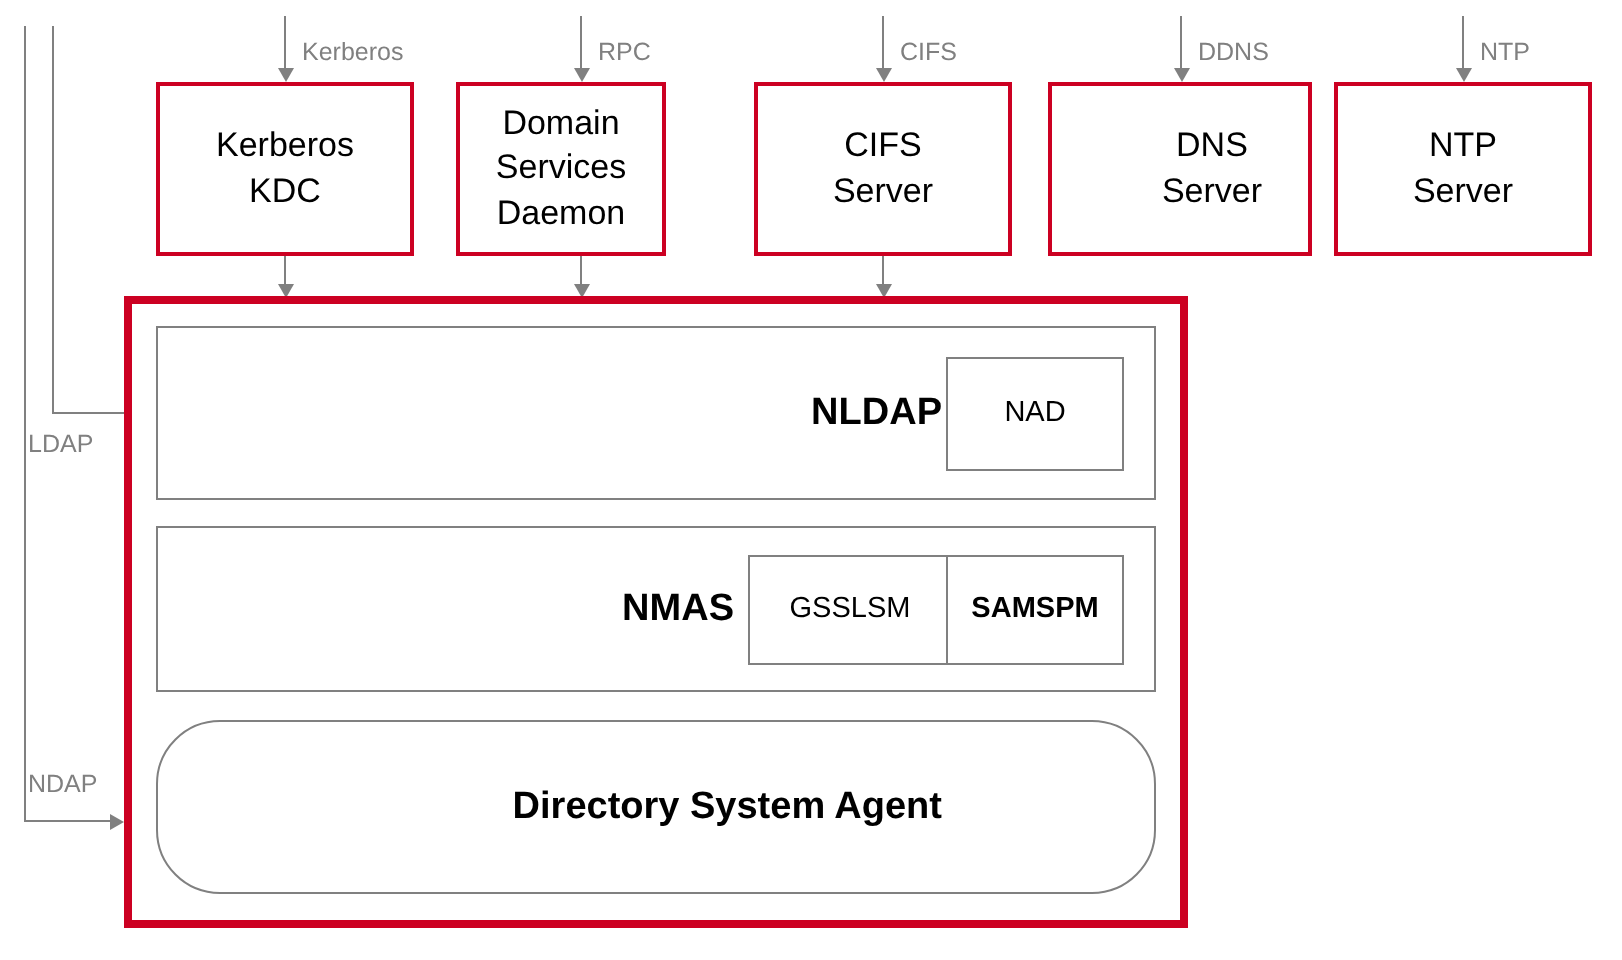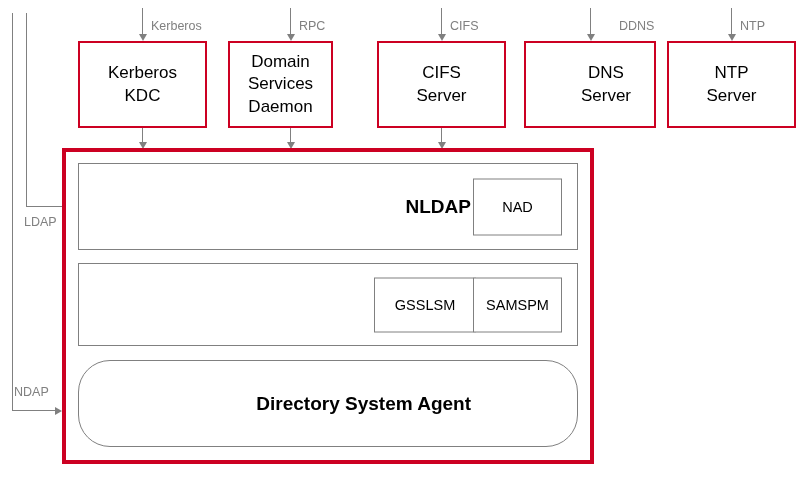--- a/index.html
+++ b/index.html
@@ -131,34 +131,34 @@
 <body>
 
 <div id="canvas">
 
   <div class="side-v" style="left:12px; top:13px; height:398px;"></div>
   <div class="side-v" style="left:26px; top:13px; height:193px;"></div>
 
   <div class="side-h" style="left:26px; top:206px; width:42px;"></div>
   <div class="side-h" style="left:12px; top:410px; width:43px;"></div>
 
-  <div class="side-label" style="left:14px; top:215px;padding-left:10px;">LDAP</div>
+  <div class="side-label" style="left:14px; top:215px;">LDAP</div>
   <div class="side-label" style="left:14px; top:385px;">NDAP</div>
 
   <div class="v-arrow" style="left:142px; top:8px; height:26px;"></div>
   <div class="proto-label" style="left:151px; top:19px;">Kerberos</div>
 
   <div class="v-arrow" style="left:290px; top:8px; height:26px;"></div>
   <div class="proto-label" style="left:299px; top:19px;">RPC</div>
 
   <div class="v-arrow" style="left:441px; top:8px; height:26px;"></div>
   <div class="proto-label" style="left:450px; top:19px;">CIFS</div>
 
   <div class="v-arrow" style="left:590px; top:8px; height:26px;"></div>
-  <div class="proto-label" style="left:619px; top:19px;">DDNS</div>
+  <div class="proto-label" style="left:599px; top:19px;">DDNS</div>
 
   <div class="v-arrow" style="left:731px; top:8px; height:26px;"></div>
   <div class="proto-label" style="left:740px; top:19px;">NTP</div>
 
   <div class="svc-box" style="left:78px; top:41px; width:129px; height:87px;">
     <span style="white-space:pre-line;">Kerberos
 KDC</span>
   </div>
 
   <div class="svc-box" style="left:228px; top:41px; width:105px; height:87px;">
@@ -189,24 +189,25 @@
   <div id="stack-container">
 
     <div class="layer-row" style="top:11px; height:87px;">
       <div class="layer-title" style="left:0px; width:392px;">NLDAP</div>
       <div class="sub-box" style="left:394px; width:89px; height:57px;">
         <span>NAD</span>
       </div>
     </div>
 
     <div class="layer-row" style="top:111px; height:83px;">
+      <div class="layer-title" style="left:0px; width:288px;">NMAS</div>
       <div class="sub-box" style="left:295px; width:102px; height:55px;">
         <span>GSSLSM</span>
       </div>
-      <div class="sub-box" style="left:394px; width:89px; height:55px;">
+      <div class="sub-box" style="left:394px; width:89px; height:55px;font-weight:bold;">
         <span>SAMSPM</span>
       </div>
     </div>
 
     <div class="layer-row" style="top:208px; height:87px;border-radius:32px;">
       <div class="layer-title" style="left:0px; width:392px;">Directory System Agent</div>
     </div>
 
   </div>
 </div>

